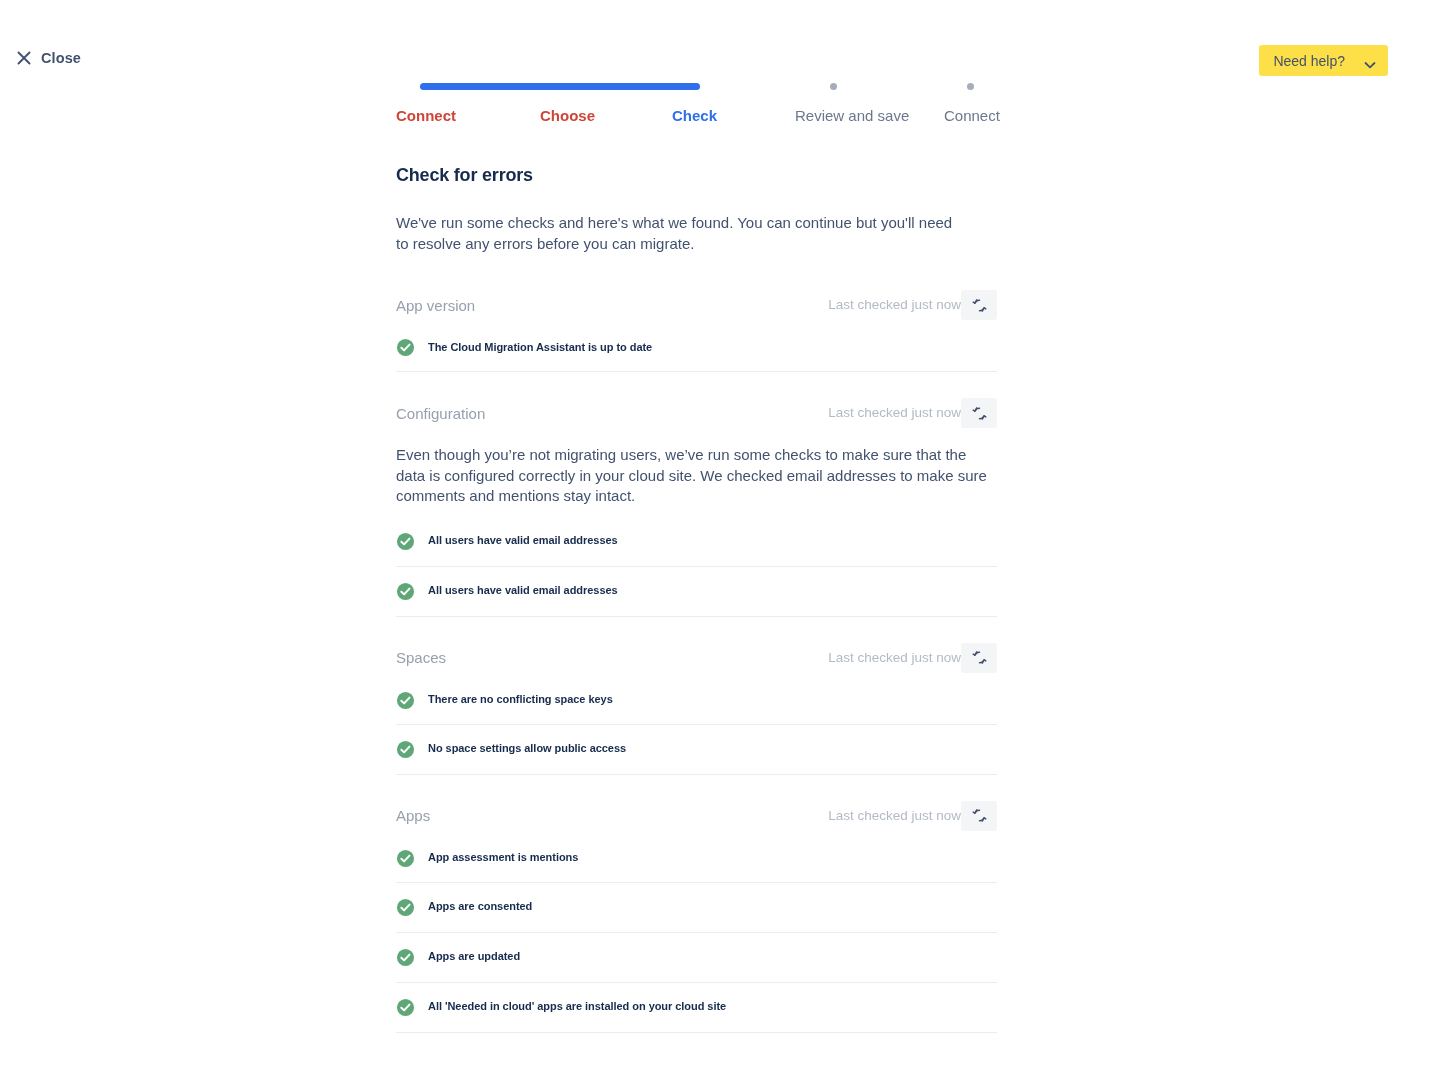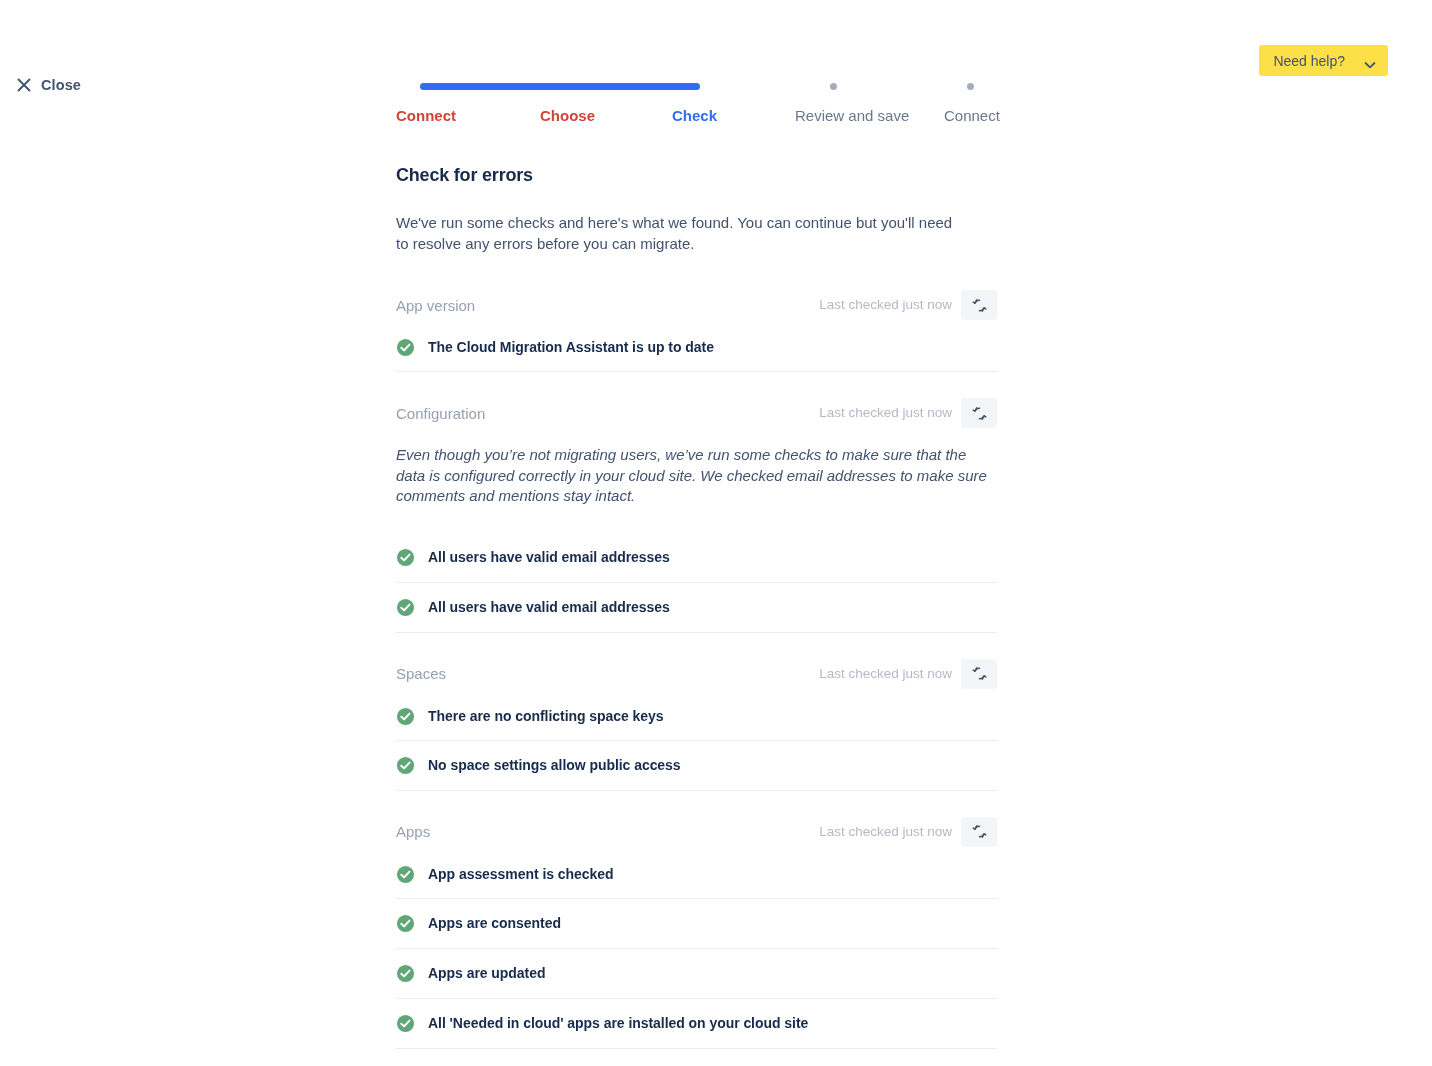--- a/index.html
+++ b/index.html
@@ -32,21 +32,20 @@
     left: 10px;
     top: 47px;
     display: flex;
     align-items: center;
     gap: 9px;
     padding: 3px 6px;
     border-radius: 3px;
     cursor: pointer;
     background: transparent;
     border: none;
-    margin-top: 27px;
   }
   .close-icon {
     width: 16px; height: 16px;
     display: block;
     color: #42526e;
   }
   .close-label {
     font-size: 14.5px;
     font-weight: 700;
     color: #42526e;
@@ -172,21 +171,20 @@
   }
   .section-title {
     font-size: 15px;
     color: #97a0af;
     font-weight: 400;
     line-height: 1;
   }
   .section-head-right {
     display: flex;
     align-items: center;
-    gap: 9px;
   }
   .last-checked {
     font-size: 13.5px;
     color: #b3bac5;
     font-weight: 400;
     line-height: 1;
   }
   .refresh-btn {
     width: 36px;
     height: 30px;
@@ -205,39 +203,38 @@
     display: block;
     color: #42526e;
   }
 
   .section-desc {
     font-size: 15px;
     line-height: 20.5px;
     color: #42526e;
     width: 596px;
     margin-top: 13px;
-    margin-bottom: 26px;
-    font-style: italic;
+    margin-bottom: 10px;
   }
 
   .check-item {
     display: flex;
     align-items: center;
     gap: 13px;
     height: 50px;
     border-bottom: 1px solid #ebecf0;
   }
   .check-icon {
     width: 19px;
     height: 19px;
     flex: 0 0 19px;
     display: block;
   }
   .check-text {
-    font-size: 14px;
+    font-size: 11px;
     font-weight: 700;
     color: #172b4d;
     line-height: 1.2;
     letter-spacing: -.05px;
   }
   .check-item.first { height: 48px; }
 
   .spacer-10 { height: 10px; }
 </style>
 </head>
@@ -413,21 +410,21 @@
           </button>
         </span>
       </div>
       <div class="check-item first">
         <span class="check-icon">
           <svg viewBox="0 0 20 20" width="19" height="19">
             <circle cx="10" cy="10" r="9" fill="#5fa777"></circle>
             <path d="M5.6 10.2 L8.5 13.0 L14.2 7.0" fill="none" stroke="#ffffff" stroke-width="2.1" stroke-linecap="round" stroke-linejoin="round"></path>
           </svg>
         </span>
-        <span class="check-text">App assessment is checked</span>
+        <span class="check-text">App assessment is mentions</span>
       </div>
       <div class="check-item">
         <span class="check-icon">
           <svg viewBox="0 0 20 20" width="19" height="19">
             <circle cx="10" cy="10" r="9" fill="#5fa777"></circle>
             <path d="M5.6 10.2 L8.5 13.0 L14.2 7.0" fill="none" stroke="#ffffff" stroke-width="2.1" stroke-linecap="round" stroke-linejoin="round"></path>
           </svg>
         </span>
         <span class="check-text">Apps are consented</span>
       </div>

